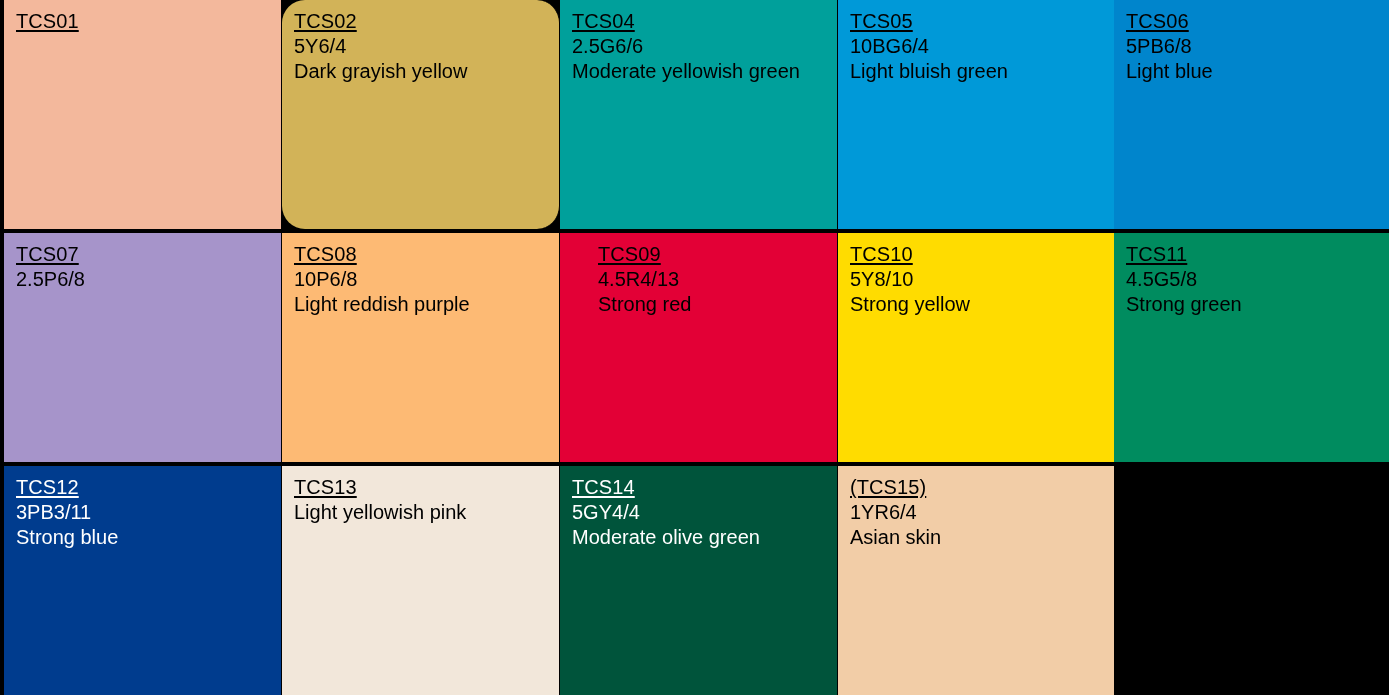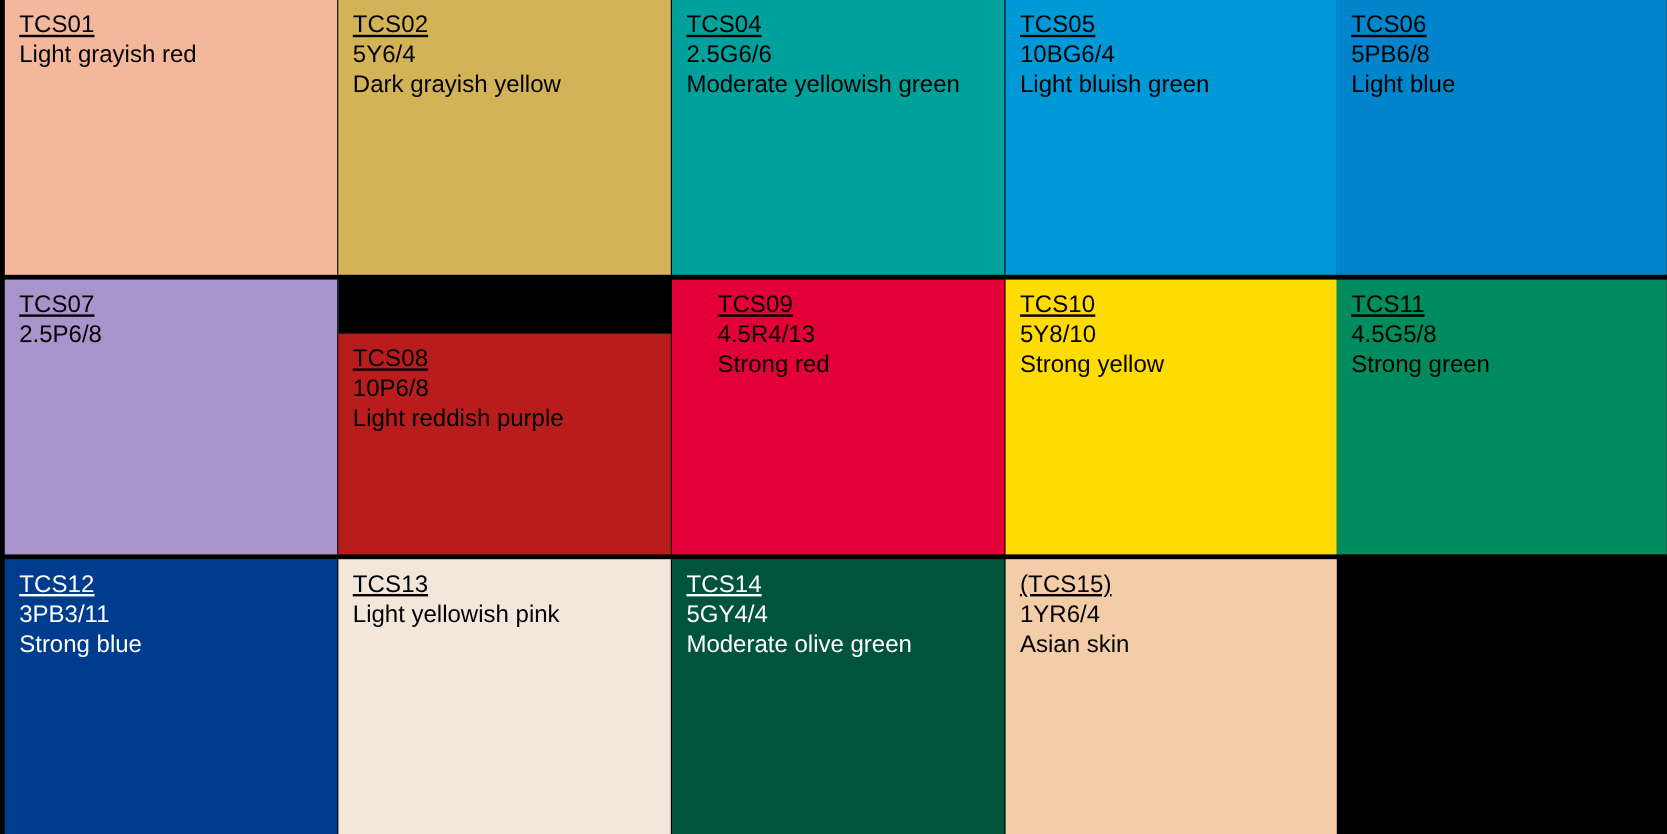--- a/index.html
+++ b/index.html
@@ -55,23 +55,22 @@
   }
   .dark-text { color: #000000; }
   .light-text { color: #ffffff; }
 </style>
 </head>
 <body>
 
 <div id="grid">
     <div class="cell" style="background: rgb(243, 184, 156);">
       <div><span class="code dark-text">TCS01</span></div>
-      <div class="name dark-text">Light grayish red</div>
     </div>
-    <div class="cell" style="background: rgb(210, 179, 88);">
+    <div class="cell" style="background: rgb(210, 179, 88); border-radius: 23px;">
       <div><span class="code dark-text">TCS02</span></div>
       <div class="notation dark-text">5Y6/4</div>
       <div class="name dark-text">Dark grayish yellow</div>
     </div>
     <div class="cell" style="background: rgb(0, 160, 155);">
       <div><span class="code dark-text">TCS04</span></div>
       <div class="notation dark-text">2.5G6/6</div>
       <div class="name dark-text">Moderate yellowish green</div>
     </div>
     <div class="cell last-col" style="background: rgb(0, 153, 216);">
@@ -81,21 +80,21 @@
     </div>
     <div class="cell" style="background: rgb(0, 133, 204);">
       <div><span class="code dark-text">TCS06</span></div>
       <div class="notation dark-text">5PB6/8</div>
       <div class="name dark-text">Light blue</div>
     </div>
     <div class="cell" style="background: rgb(166, 148, 202);">
       <div><span class="code dark-text">TCS07</span></div>
       <div class="notation dark-text">2.5P6/8</div>
     </div>
-    <div class="cell" style="background: #b91c1c; margin-top: 45px;">
+    <div class="cell" style="background: #fdba74;">
       <div><span class="code dark-text">TCS08</span></div>
       <div class="notation dark-text">10P6/8</div>
       <div class="name dark-text">Light reddish purple</div>
     </div>
     <div class="cell" style="background: rgb(227, 0, 54); padding-left: 38px;">
       <div><span class="code dark-text">TCS09</span></div>
       <div class="notation dark-text">4.5R4/13</div>
       <div class="name dark-text">Strong red</div>
     </div>
     <div class="cell last-col" style="background: rgb(255, 220, 0);">

